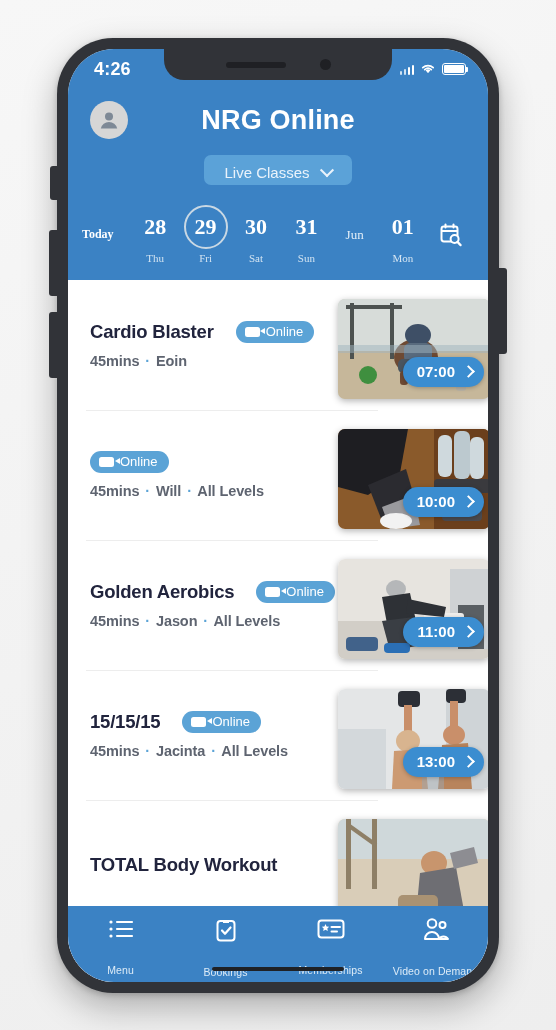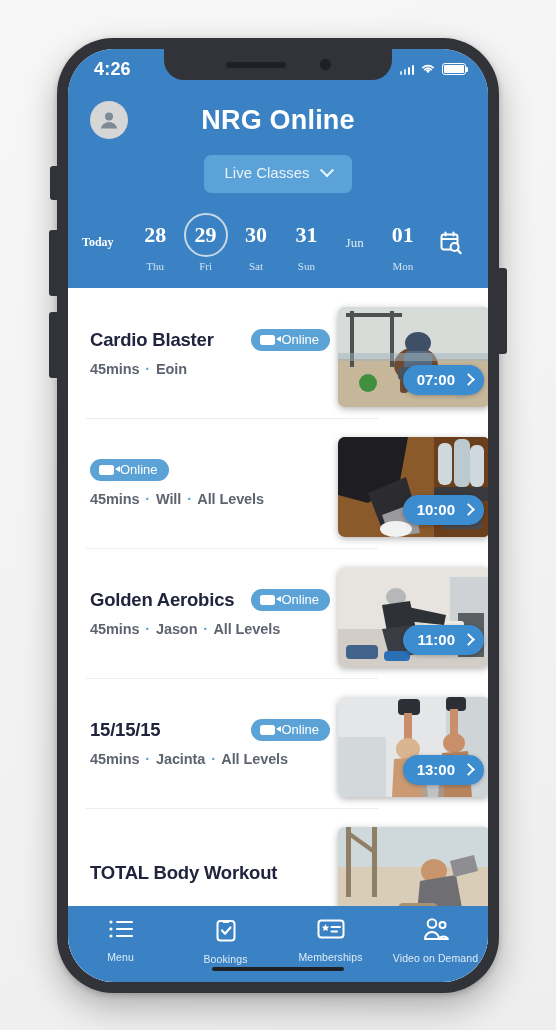--- a/index.html
+++ b/index.html
@@ -152,21 +152,21 @@
     display: flex;
     justify-content: center;
     padding: 8px 0 16px;
   }
   .filter-btn {
     background: #5ba2d8;
     border: none;
     color: #eaf3fb;
     font-family: "Liberation Sans", sans-serif;
     font-size: 15px;
-    padding: 9px 20px 12px;
+    padding: 9px 20px 4px;
     border-radius: 7px;
     display: flex;
     align-items: center;
     gap: 12px;
     cursor: pointer;
   }
   .chev-down {
     display: inline-block;
     width: 8px; height: 8px;
     border-right: 2.2px solid #eaf3fb;
@@ -257,23 +257,22 @@
   }
   .class-info {
     padding-left: 22px;
     padding-right: 8px;
     flex: 1 1 auto;
     min-width: 0;
   }
   .class-title-line {
     display: flex;
     align-items: center;
-    gap: 10px;
+    gap: 22px;
     flex-wrap: nowrap;
-    justify-content: space-between;
   }
   .class-title {
     font-size: 18.5px;
     font-weight: bold;
     color: #21243d;
     letter-spacing: -0.2px;
     white-space: nowrap;
   }
   .badge {
     background: #5ba3d6;
@@ -362,21 +361,21 @@
     align-items: flex-start;
     padding-top: 12px;
     box-sizing: border-box;
     z-index: 30;
   }
   .tab {
     flex: 1 1 0;
     display: flex;
     flex-direction: column;
     align-items: center;
-    gap: 7px;
+    gap: 20px;
     cursor: pointer;
   }
   .tab-label {
     font-size: 10.5px;
     color: #dcebf7;
     letter-spacing: 0.1px;
   }
   .home-indicator {
     position: absolute;
     left: 50%;

